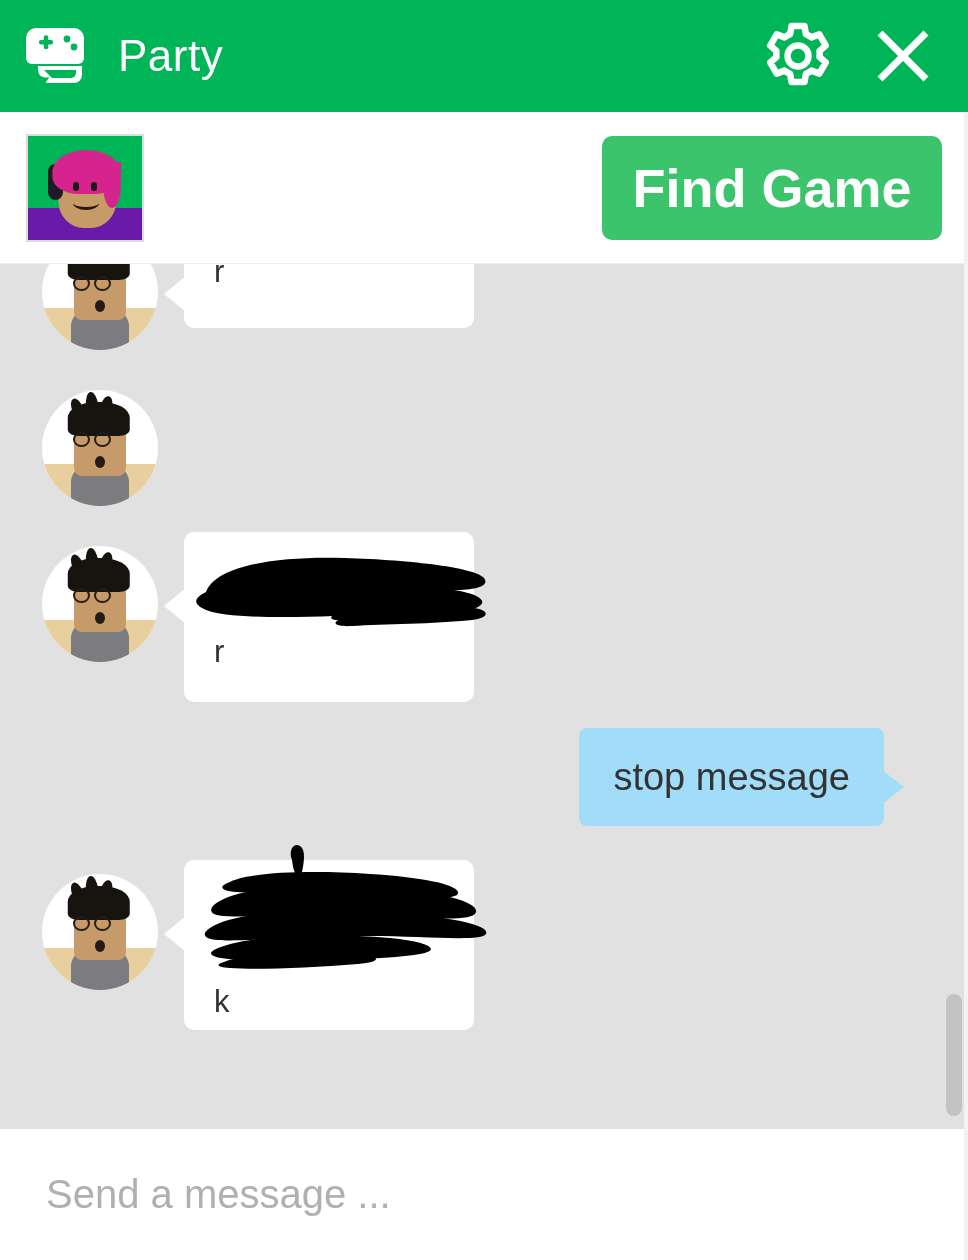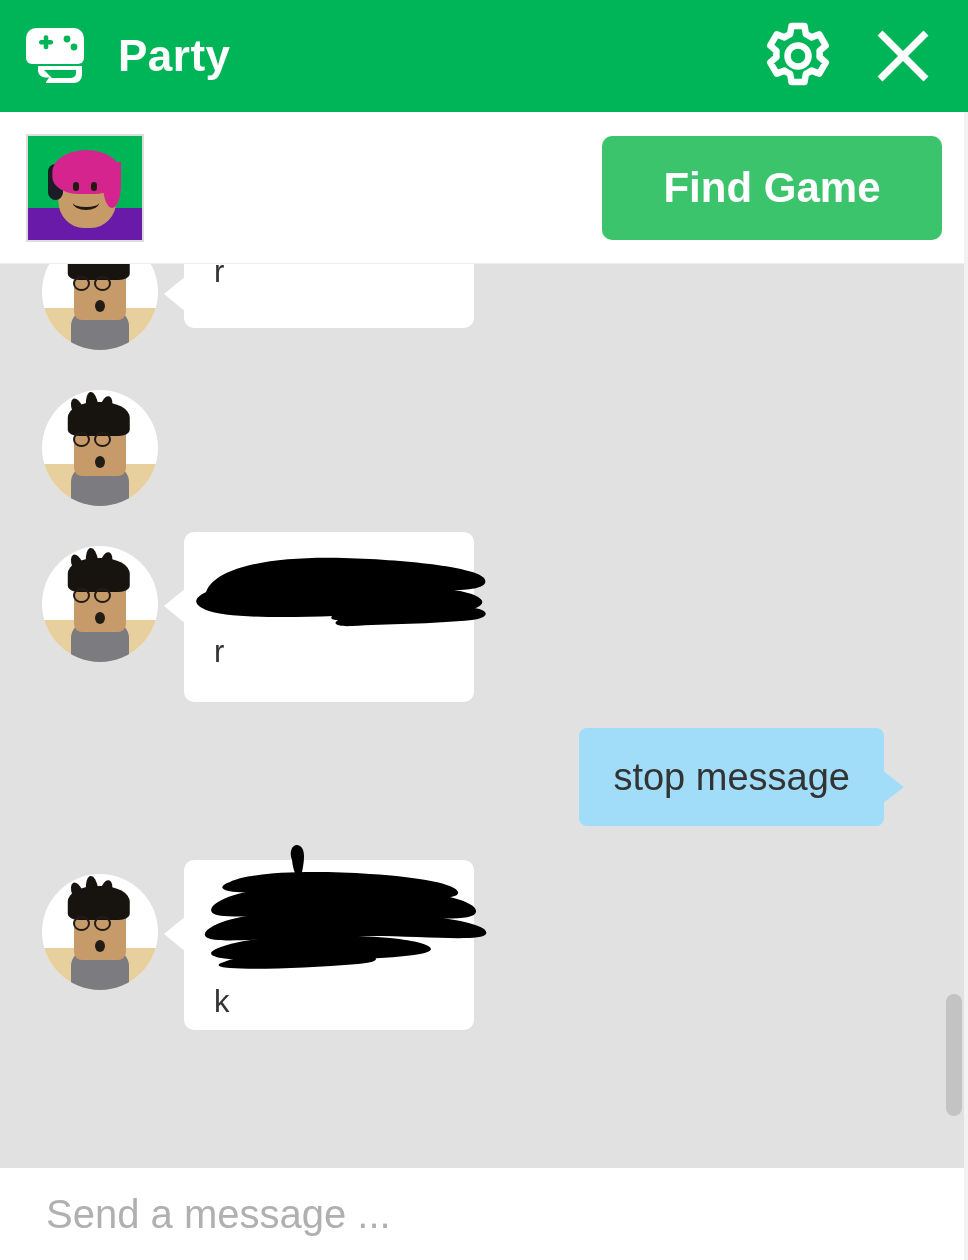--- a/index.html
+++ b/index.html
@@ -33,21 +33,21 @@
   }
   .header-left {
     display: flex;
     align-items: center;
     gap: 22px;
   }
   .party-icon { width: 74px; height: 60px; display: block; }
   .header-title {
     color: #ffffff;
     font-size: 44px;
-    font-weight: bold;
+    font-weight: normal;
     letter-spacing: 0.5px;
     line-height: 1;
   }
   .header-right {
     margin-left: auto;
     display: flex;
     align-items: center;
     gap: 38px;
     padding-right: 6px;
   }
@@ -137,21 +137,21 @@
     border-radius: 0 0 50% 50%;
   }
 
   .find-game-btn {
     margin-left: auto;
     background: #3cc46d;
     border: none;
     border-radius: 10px;
     color: #ffffff;
     font-family: "Liberation Sans", sans-serif;
-    font-size: 42px;
+    font-size: 54px;
     font-weight: bold;
     width: 340px;
     height: 104px;
     cursor: pointer;
     line-height: 1;
   }
 
   
   .chat-area {
     position: relative;
@@ -338,21 +338,21 @@
     top: 730px;
     width: 16px;
     height: 122px;
     background: #c3c3c3;
     border-radius: 8px;
   }
 
   
   .input-area {
     position: relative;
-    height: 92px;
+    height: 131px;
     background: #ffffff;
     display: flex;
     align-items: center;
     padding: 0 46px;
     flex: 0 0 auto;
   }
   .msg-input {
     width: 100%;
     border: none;
     outline: none;

